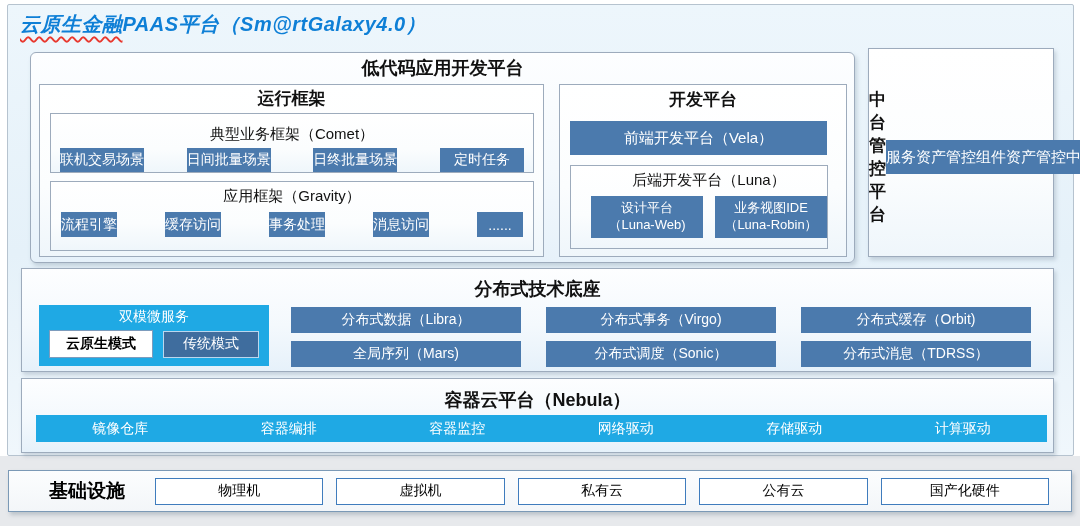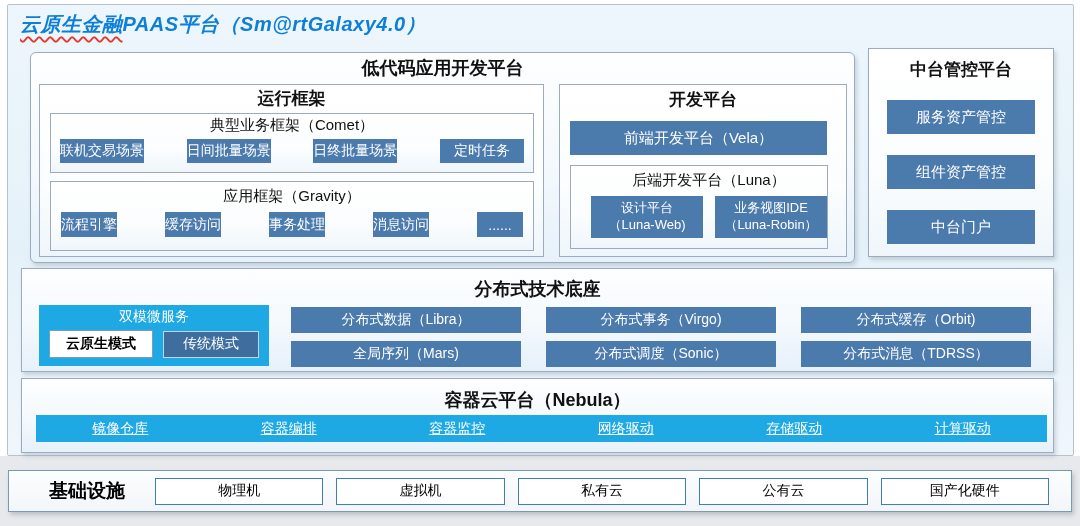--- a/index.html
+++ b/index.html
@@ -67,57 +67,57 @@
   }
   .btn-cyan{
     background:var(--cyan);color:#fff;font-size:14px;
     display:flex;align-items:center;justify-content:center;
     white-space:nowrap;
   }
 
   
   .lowcode-box{position:absolute;left:30px;top:52px;width:825px;height:211px;padding-top:3px;border-radius:6px;}
   .runtime-box{position:absolute;left:8px;top:31px;width:505px;height:173px;padding-top:2px;}
-  .comet-box{position:absolute;left:10px;top:28px;width:484px;height:60px;padding-top:2px;}
+  .comet-box{position:absolute;left:10px;top:28px;width:484px;height:60px;padding-top:11px;}
   .comet-row{display:flex;justify-content:space-between;padding:4px 9px 0 9px;}
   .comet-row .btn-steel{width:84px;height:24px;}
   .gravity-box{position:absolute;left:10px;top:96px;width:484px;height:70px;padding-top:5px;}
   .gravity-row{display:flex;justify-content:space-between;padding:6px 10px 0 10px;gap:48px;}
   .gravity-row .btn-steel{width:80px;height:25px;}
 
   .dev-box{position:absolute;left:528px;top:31px;width:288px;height:173px;padding-top:3px;}
   .vela-btn{position:absolute;left:10px;top:36px;width:257px;height:34px;font-size:15px;}
   .luna-box{position:absolute;left:10px;top:80px;width:258px;height:84px;padding-top:5px;padding-left:20px;}
   .luna-row{display:flex;justify-content:center;gap:12px;margin-top:6px;}
   .luna-row .btn-steel{width:117px;height:42px;flex-direction:column;font-size:13px;line-height:1.3;}
 
   
   .mid-box{position:absolute;left:868px;top:48px;width:186px;height:209px;padding-top:9px;
-    display:flex;flex-direction:column;align-items:center;}
+    display:flex;flex-direction:row;align-items:center;}
   .mid-box .btn-steel{width:148px;height:34px;font-size:15px;}
   .mid-gap{height:21px;flex:none;}
   .mid-first-gap{height:19px;flex:none;}
 
   
   .dist-box{position:absolute;left:21px;top:268px;width:1033px;height:104px;padding-top:8px;}
   .dual-box{position:absolute;left:17px;top:36px;width:230px;height:61px;background:var(--cyan);}
   .dual-title{color:#fff;font-size:14px;text-align:center;padding-top:3px;}
   .dual-row{display:flex;justify-content:center;align-items:center;gap:10px;margin-top:4px;}
   .cloudnative-btn{width:104px;height:28px;background:#fff;border:1px solid #7d9cbd;color:#000;
     font-size:14px;font-weight:bold;display:flex;align-items:center;justify-content:center;}
   .traditional-btn{width:96px;height:27px;background:var(--steel-dark);border:1px solid #bcd7ee;color:#fff;
     font-size:14px;display:flex;align-items:center;justify-content:center;}
   .dist-grid{position:absolute;left:269px;top:38px;display:grid;
     grid-template-columns:repeat(3,230px);column-gap:25px;row-gap:8px;}
   .dist-grid .btn-steel{height:26px;}
 
   
   .containercloud-box{position:absolute;left:21px;top:378px;width:1033px;height:75px;padding-top:9px;}
   .containercloud-row{position:absolute;left:14px;right:6px;top:36px;display:flex;justify-content:space-between;}
-  .containercloud-row .btn-cyan{width:172px;height:27px;text-decoration:underline;}
+  .containercloud-row .btn-cyan{width:172px;height:27px;}
 
   
   .infra-bar{
     position:absolute;left:8px;top:470px;width:1064px;height:42px;
     background:linear-gradient(180deg,#fcfdfe 0%, #f3f6f9 100%);
     border:1px solid #7b99b6;
     box-shadow:2px 3px 4px rgba(110,125,140,.35);
     display:flex;align-items:center;
   }
   .infra-title{font-size:19px;font-weight:bold;color:#000;margin-left:40px;white-space:nowrap;}

